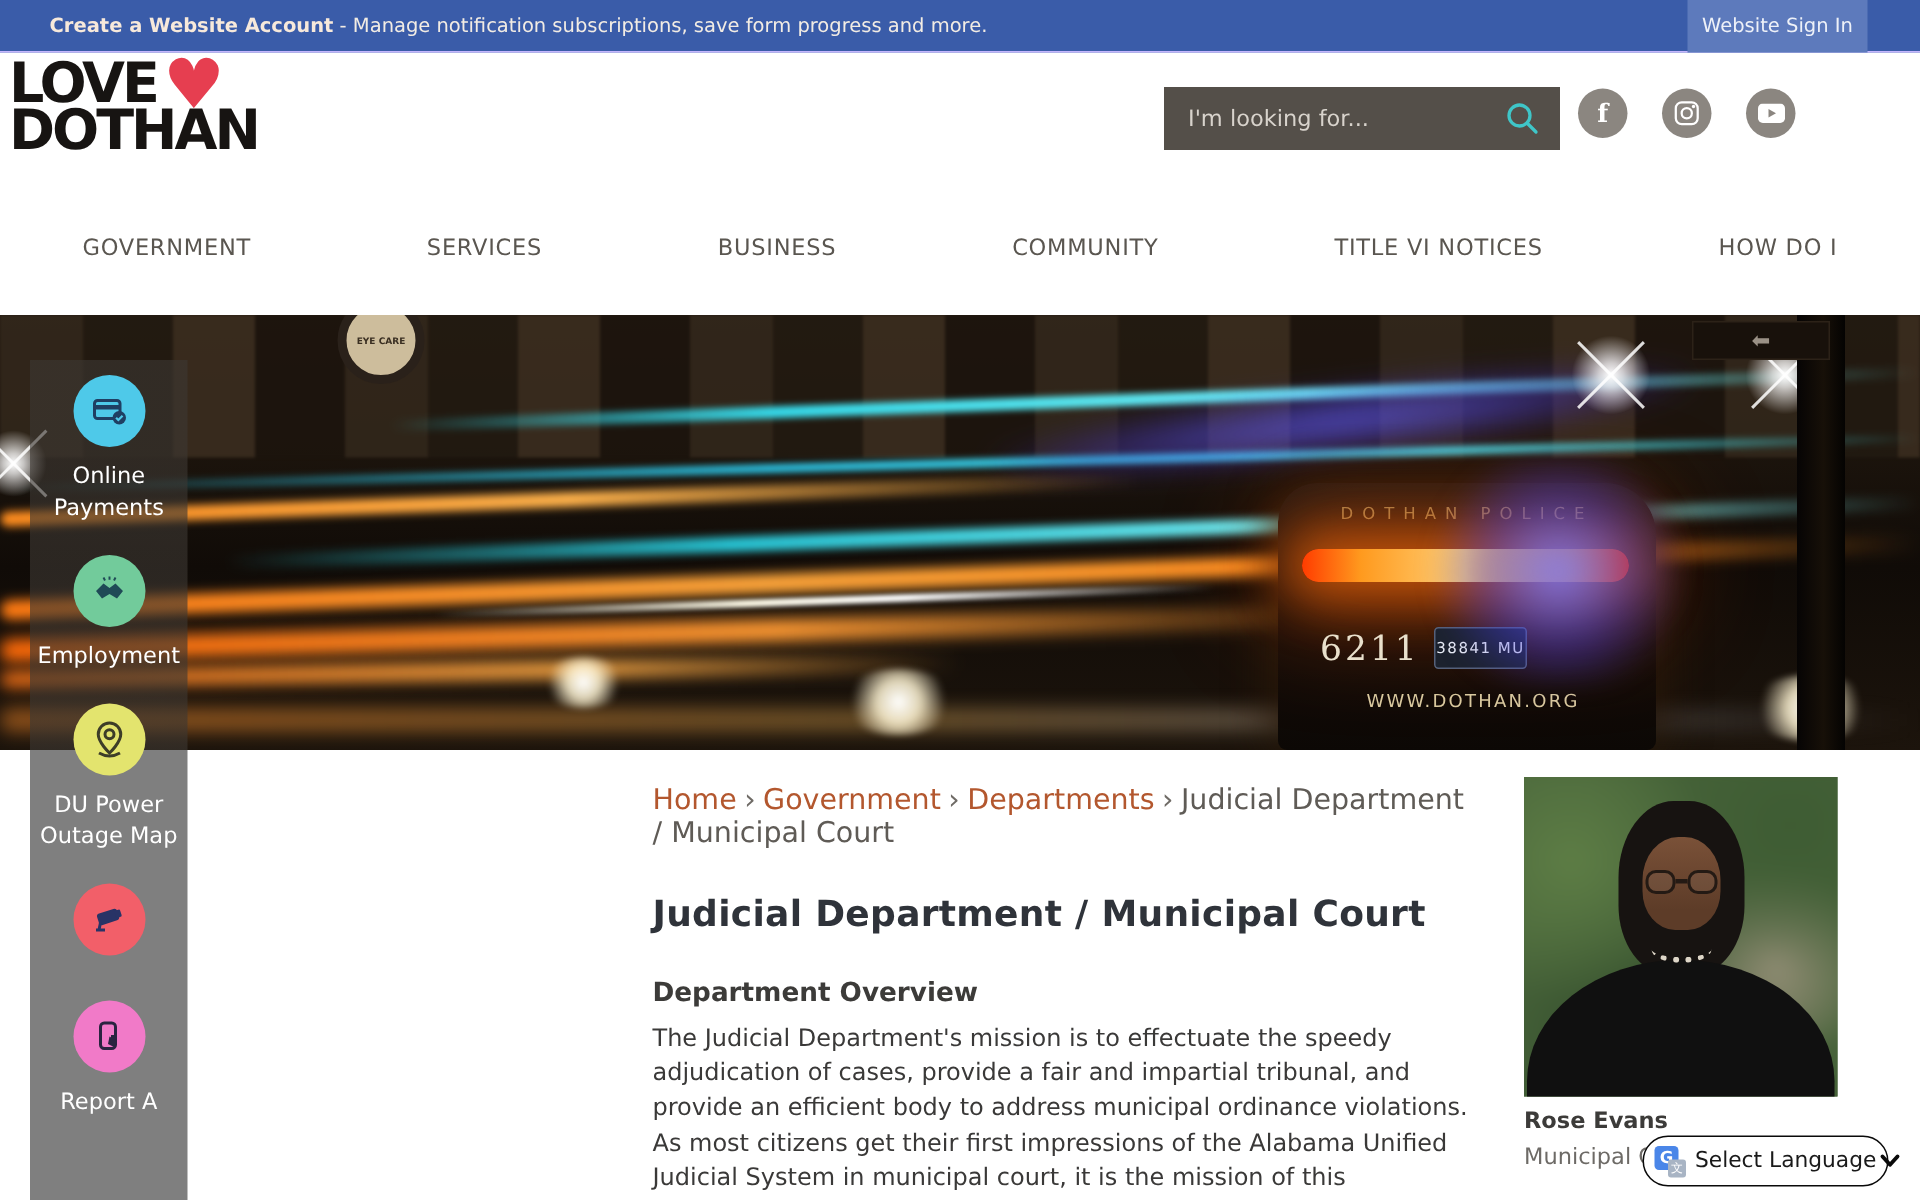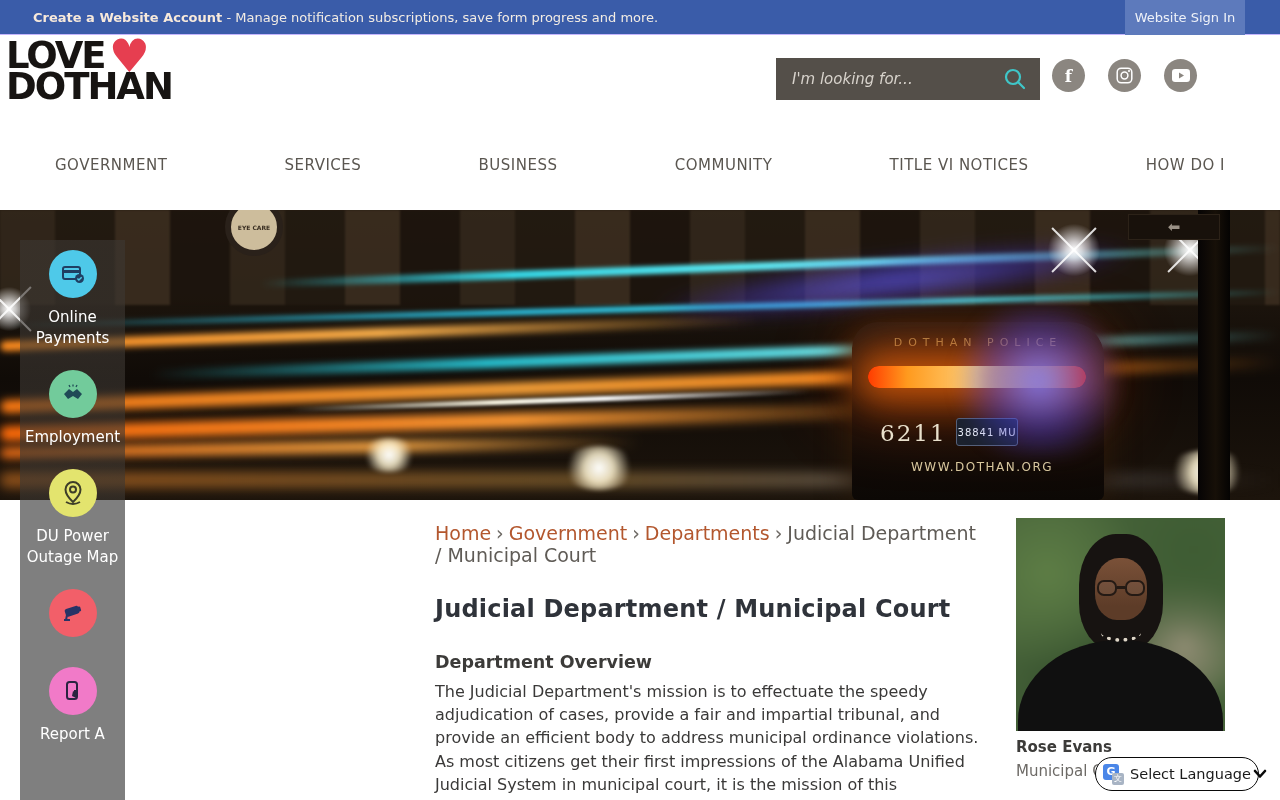--- a/index.html
+++ b/index.html
@@ -12,21 +12,21 @@
   .topbar-left { margin-left:33px; font-size:13px; color:#f2ece4; }
   .topbar-left b { color:#f7e9db; font-weight:700; }
   .signin-btn { position:absolute; right:35px; top:0; height:35px; width:120px; background:#5d7abc; color:#eef1f8; font-size:13px; display:flex; align-items:center; justify-content:center; cursor:pointer; }
 
   
   .header { position:absolute; top:36px; left:0; width:1280px; height:92px; background:#fff; }
   .logo { position:absolute; left:6px; top:4px; color:#171412; font-weight:900; font-size:37px; line-height:31px; letter-spacing:-2px; }
   .logo .row1 { display:flex; align-items:center; }
   .logo .heart { color:#e63e50; font-size:46px; line-height:28px; margin-left:4px; letter-spacing:0; }
   .searchbox { position:absolute; left:776px; top:22px; width:264px; height:42px; background:#544f49; display:flex; align-items:center; padding:0 12px 0 16px; }
-  .searchbox input { flex:1; background:transparent; border:none; outline:none; font-style:italic; font-size:15px; color:#22c55e; font-family:"DejaVu Sans",sans-serif; }
+  .searchbox input { flex:1; background:transparent; border:none; outline:none; font-size:15px; color:#22c55e; font-family:"DejaVu Sans",sans-serif; }
   .searchbox input::placeholder { color:#d8d3cc; }
   .search-btn { width:26px; height:26px; cursor:pointer; }
   .soc-circle { width:33px; height:33px; border-radius:50%; background:#8b8680; display:flex; align-items:center; justify-content:center; cursor:pointer; }
   .soc-fb { position:absolute; left:1052px; top:23px; }
   .soc-ig { position:absolute; left:1108px; top:23px; }
   .soc-yt { position:absolute; left:1164px; top:23px; }
   .soc-circle .f-letter { color:#fff; font-weight:700; font-size:17px; font-family:"DejaVu Serif",serif; }
 
   
   .nav { position:absolute; top:128px; left:0; width:1280px; height:74px; background:#fff; display:flex; align-items:center; justify-content:space-between; padding:0 55px; }

